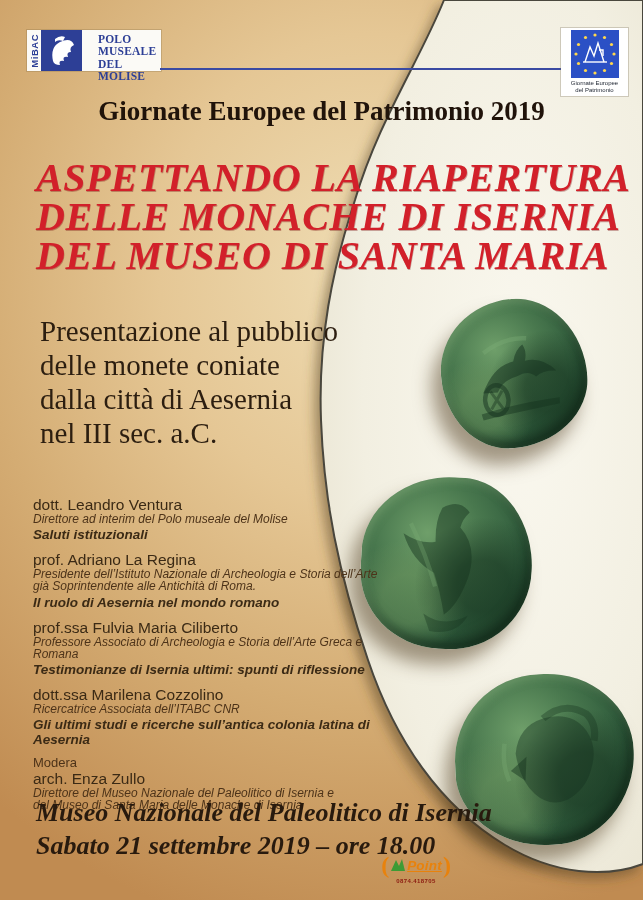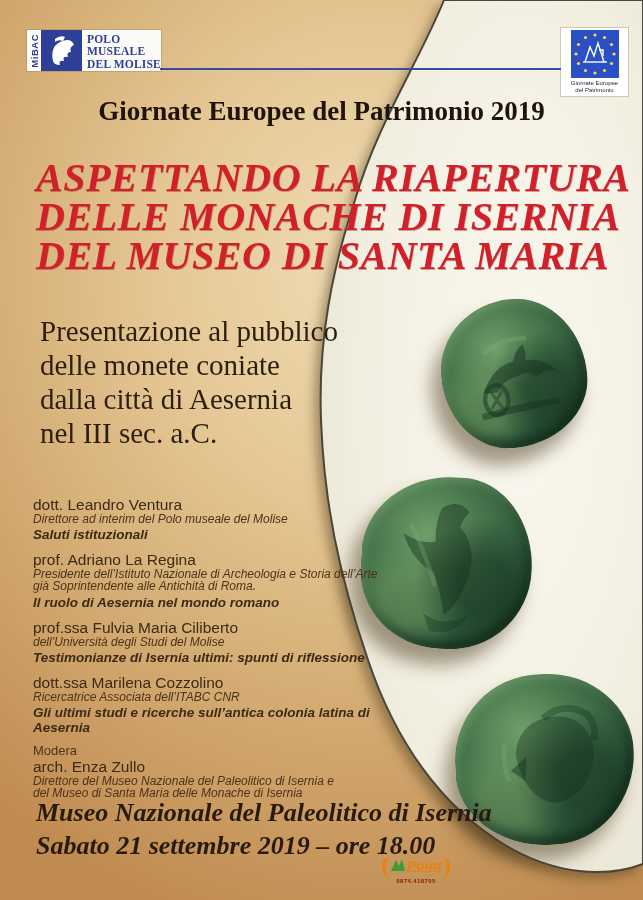--- a/index.html
+++ b/index.html
@@ -11,21 +11,21 @@
   
   .paper-svg{position:absolute;inset:0;width:100%;height:100%;}
 
   
   .mibac-logo{position:absolute;left:27px;top:30px;width:134px;height:41px;background:#fbfaf6;
     display:flex;align-items:stretch;box-shadow:0 0 0 1px rgba(120,100,60,.25);}
   .mibac-vert{width:14px;display:flex;align-items:center;justify-content:center;}
   .mibac-vert span{writing-mode:vertical-rl;transform:rotate(180deg);
     font:700 9.5px "Liberation Sans",sans-serif;color:#2d3f96;letter-spacing:.5px;}
   .mibac-square{width:41px;height:41px;background:#2d3f96;flex:0 0 auto;}
-  .mibac-text{flex:1;padding:3px 0 0 5px;color:#2d3f96;font-size:11.5px;line-height:12.3px;
+  .mibac-text{flex:1;padding:3px 0 0 16px;color:#2d3f96;font-size:11.5px;line-height:12.3px;
     font-family:"Liberation Serif",serif;font-weight:600;letter-spacing:.2px;}
   .header-rule{position:absolute;left:160px;top:68px;width:403px;height:2px;background:#3a4aa2;}
   .ehd-logo{position:absolute;left:561px;top:28px;width:67px;background:#fff;
     box-shadow:0 0 0 1px rgba(120,110,90,.3);text-align:center;padding:2px 0 2px;}
   .ehd-caption{font:6px/7px "Liberation Sans",sans-serif;color:#1d2430;margin-top:2px;}
 
   .series-title{position:absolute;top:96px;left:0;right:0;text-align:center;
     font:700 27px/30px "Liberation Serif",serif;color:#20130a;}
 
   .main-title{position:absolute;top:158px;left:36px;right:10px;
@@ -188,21 +188,21 @@
       <div class="talk-title">Saluti istituzionali</div>
     </div>
     <div class="program-item">
       <div class="speaker-name">prof. Adriano La Regina</div>
       <div class="speaker-role">Presidente dell’Istituto Nazionale di Archeologia e Storia dell’Arte</div>
       <div class="speaker-role">già Soprintendente alle Antichità di Roma.</div>
       <div class="talk-title">Il ruolo di Aesernia nel mondo romano</div>
     </div>
     <div class="program-item">
       <div class="speaker-name">prof.ssa Fulvia Maria Ciliberto</div>
-      <div class="speaker-role">dell’Università degli Studi del Molise</div>
+      <div class="speaker-role">Professore Associato di Archeologia e Storia dell’Arte Greca e Romana</div>
       <div class="talk-title">Testimonianze di Isernia ultimi: spunti di riflessione</div>
     </div>
     <div class="program-item">
       <div class="speaker-name">dott.ssa Marilena Cozzolino</div>
       <div class="speaker-role">Ricercatrice Associata dell’ITABC CNR</div>
       <div class="talk-title">Gli ultimi studi e ricerche sull’antica colonia latina di Aesernia</div>
     </div>
     <div class="program-item">
       <div class="moderator-label">Modera</div>
       <div class="speaker-name">arch. Enza Zullo</div>

